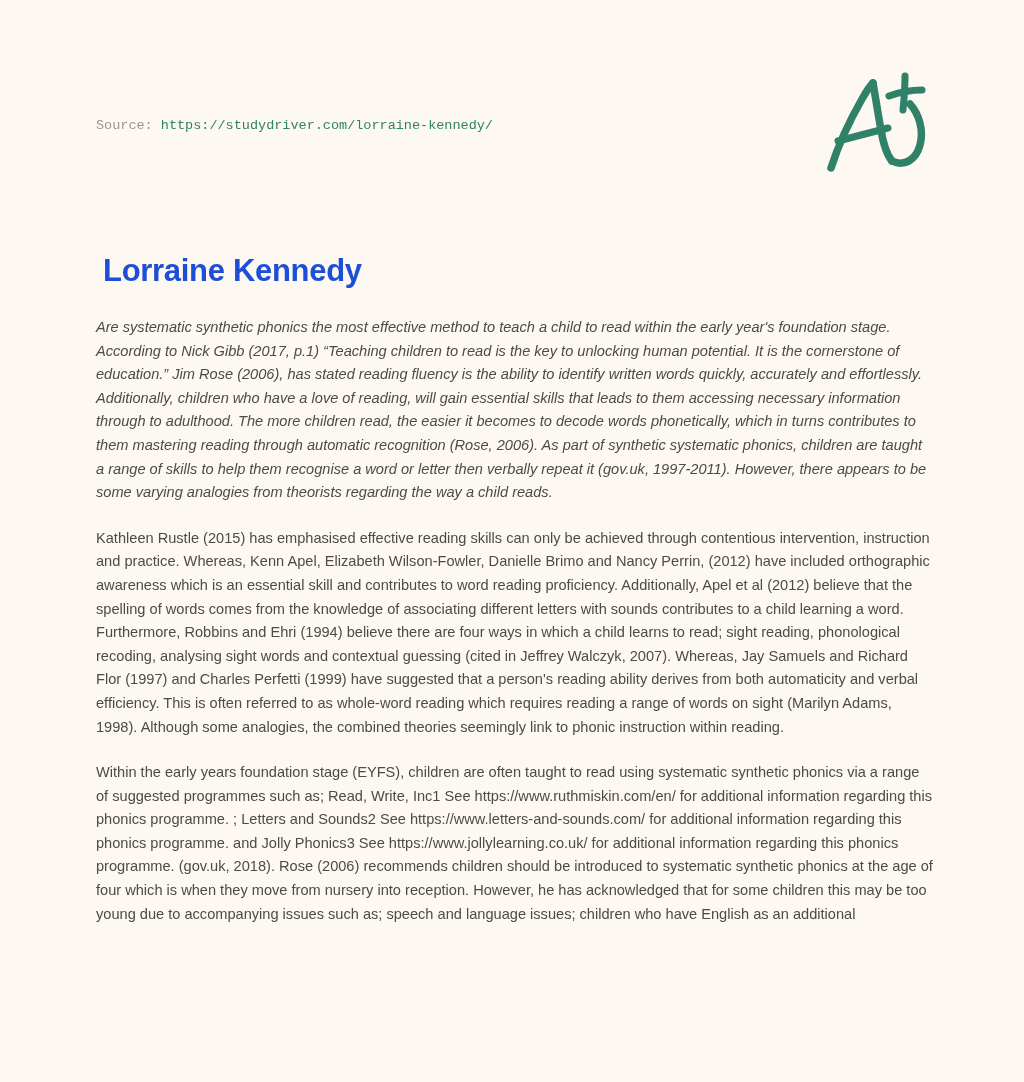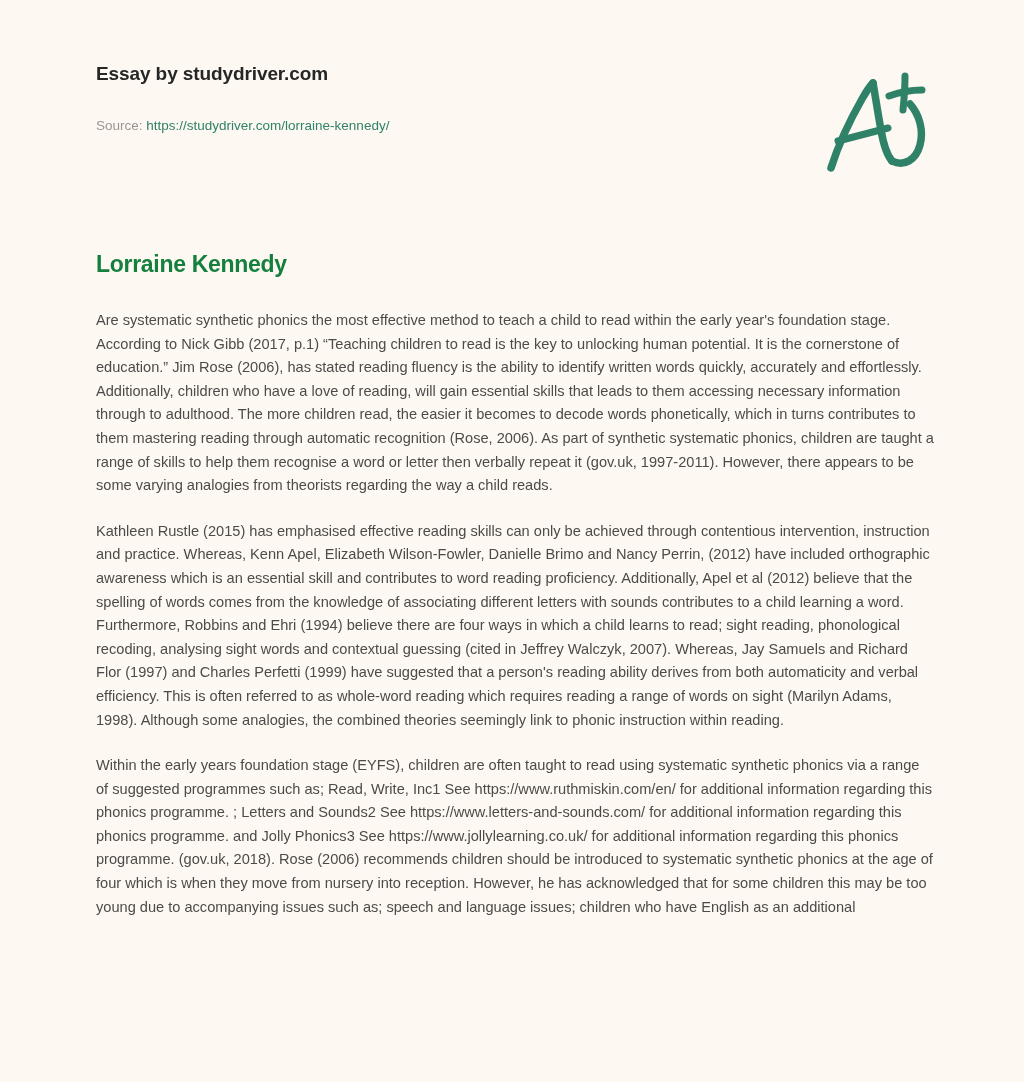--- a/index.html
+++ b/index.html
@@ -41,20 +41,21 @@
     letter-spacing: -0.1px;
     white-space: nowrap;
   }
 
   .source-line {
     position: absolute;
     left: 96px;
     top: 118px;
     font-size: 13.5px;
     white-space: nowrap;
+    font-family: Liberation Mono, monospace;
   }
   .source-label {
     color: #9b9691;
   }
   .source-url {
     color: #2f8267;
     text-decoration: none;
   }
 
   
@@ -73,25 +74,25 @@
 
   
   .article {
     position: absolute;
     left: 96px;
     top: 245px;
     width: 838px;
   }
 
   .article-title {
-    margin: 0;
-    font-size: 23px;
+    margin: 7px;
+    font-size: 31px;
     line-height: 38px;
     font-weight: bold;
-    color: #15803d;
+    color: #1d4ed8;
     letter-spacing: -0.3px;
   }
 
   .article-body {
     margin-top: 26px;
   }
 
   .para {
     margin: 0 0 22px 0;
     font-size: 14.6px;
@@ -104,21 +105,20 @@
     margin-bottom: 4px;
   }
 </style>
 </head>
 <body>
 
 <div class="page">
 
   <div class="header">
 
-    <div class="brand-line">Essay by studydriver.com</div>
 
     <div class="source-line">
       <span class="source-label">Source: </span><a class="source-url" href="#">https://studydriver.com/lorraine-kennedy/</a>
     </div>
 
     <div class="logo">
       <svg viewBox="0 0 128 116" xmlns="http://www.w3.org/2000/svg" aria-hidden="true">
         <g fill="none" stroke="#2f8267" stroke-linecap="round" stroke-linejoin="round">
 
           <path d="M19 106 C 26 84, 38 58, 50 37 C 54 30, 58 24, 61 21" stroke-width="7.5"></path>
@@ -136,21 +136,21 @@
       </svg>
     </div>
 
   </div>
 
   <div class="article">
 
     <h1 class="article-title">Lorraine Kennedy</h1>
 
     <div class="article-body">
-      <p class="para" style="white-space: pre-line;">Are systematic synthetic phonics the most effective method to teach a child to read within the early year's foundation stage.
+      <p class="para" style="white-space: pre-line; font-style: italic;">Are systematic synthetic phonics the most effective method to teach a child to read within the early year's foundation stage.
 According to Nick Gibb (2017, p.1) “Teaching children to read is the key to unlocking human potential. It is the cornerstone of education.” Jim Rose (2006), has stated reading fluency is the ability to identify written words quickly, accurately and effortlessly. Additionally, children who have a love of reading, will gain essential skills that leads to them accessing necessary information through to adulthood. The more children read, the easier it becomes to decode words phonetically, which in turns contributes to them mastering reading through automatic recognition (Rose, 2006). As part of synthetic systematic phonics, children are taught a range of skills to help them recognise a word or letter then verbally repeat it (gov.uk, 1997-2011). However, there appears to be some varying analogies from theorists regarding the way a child reads.</p>
       <p class="para">Kathleen Rustle (2015) has emphasised effective reading skills can only be achieved through contentious intervention, instruction and practice. Whereas, Kenn Apel, Elizabeth Wilson-Fowler, Danielle Brimo and Nancy Perrin, (2012) have included orthographic awareness which is an essential skill and contributes to word reading proficiency. Additionally, Apel et al (2012) believe that the spelling of words comes from the knowledge of associating different letters with sounds contributes to a child learning a word. Furthermore, Robbins and Ehri (1994) believe there are four ways in which a child learns to read; sight reading, phonological recoding, analysing sight words and contextual guessing (cited in Jeffrey Walczyk, 2007). Whereas, Jay Samuels and Richard Flor (1997) and Charles Perfetti (1999) have suggested that a person's reading ability derives from both automaticity and verbal efficiency. This is often referred to as whole-word reading which requires reading a range of words on sight (Marilyn Adams, 1998). Although some analogies, the combined theories seemingly link to phonic instruction within reading.</p>
       <p class="para">Within the early years foundation stage (EYFS), children are often taught to read using systematic synthetic phonics via a range of suggested programmes such as; Read, Write, Inc1 See https://www.ruthmiskin.com/en/ for additional information regarding this phonics programme. ; Letters and Sounds2 See https://www.letters-and-sounds.com/ for additional information regarding this phonics programme. and Jolly Phonics3 See https://www.jollylearning.co.uk/ for additional information regarding this phonics programme. (gov.uk, 2018). Rose (2006) recommends children should be introduced to systematic synthetic phonics at the age of four which is when they move from nursery into reception. However, he has acknowledged that for some children this may be too young due to accompanying issues such as; speech and language issues; children who have English as an additional</p>
     </div>
 
   </div>
 
 </div>
 
 </body></html>

